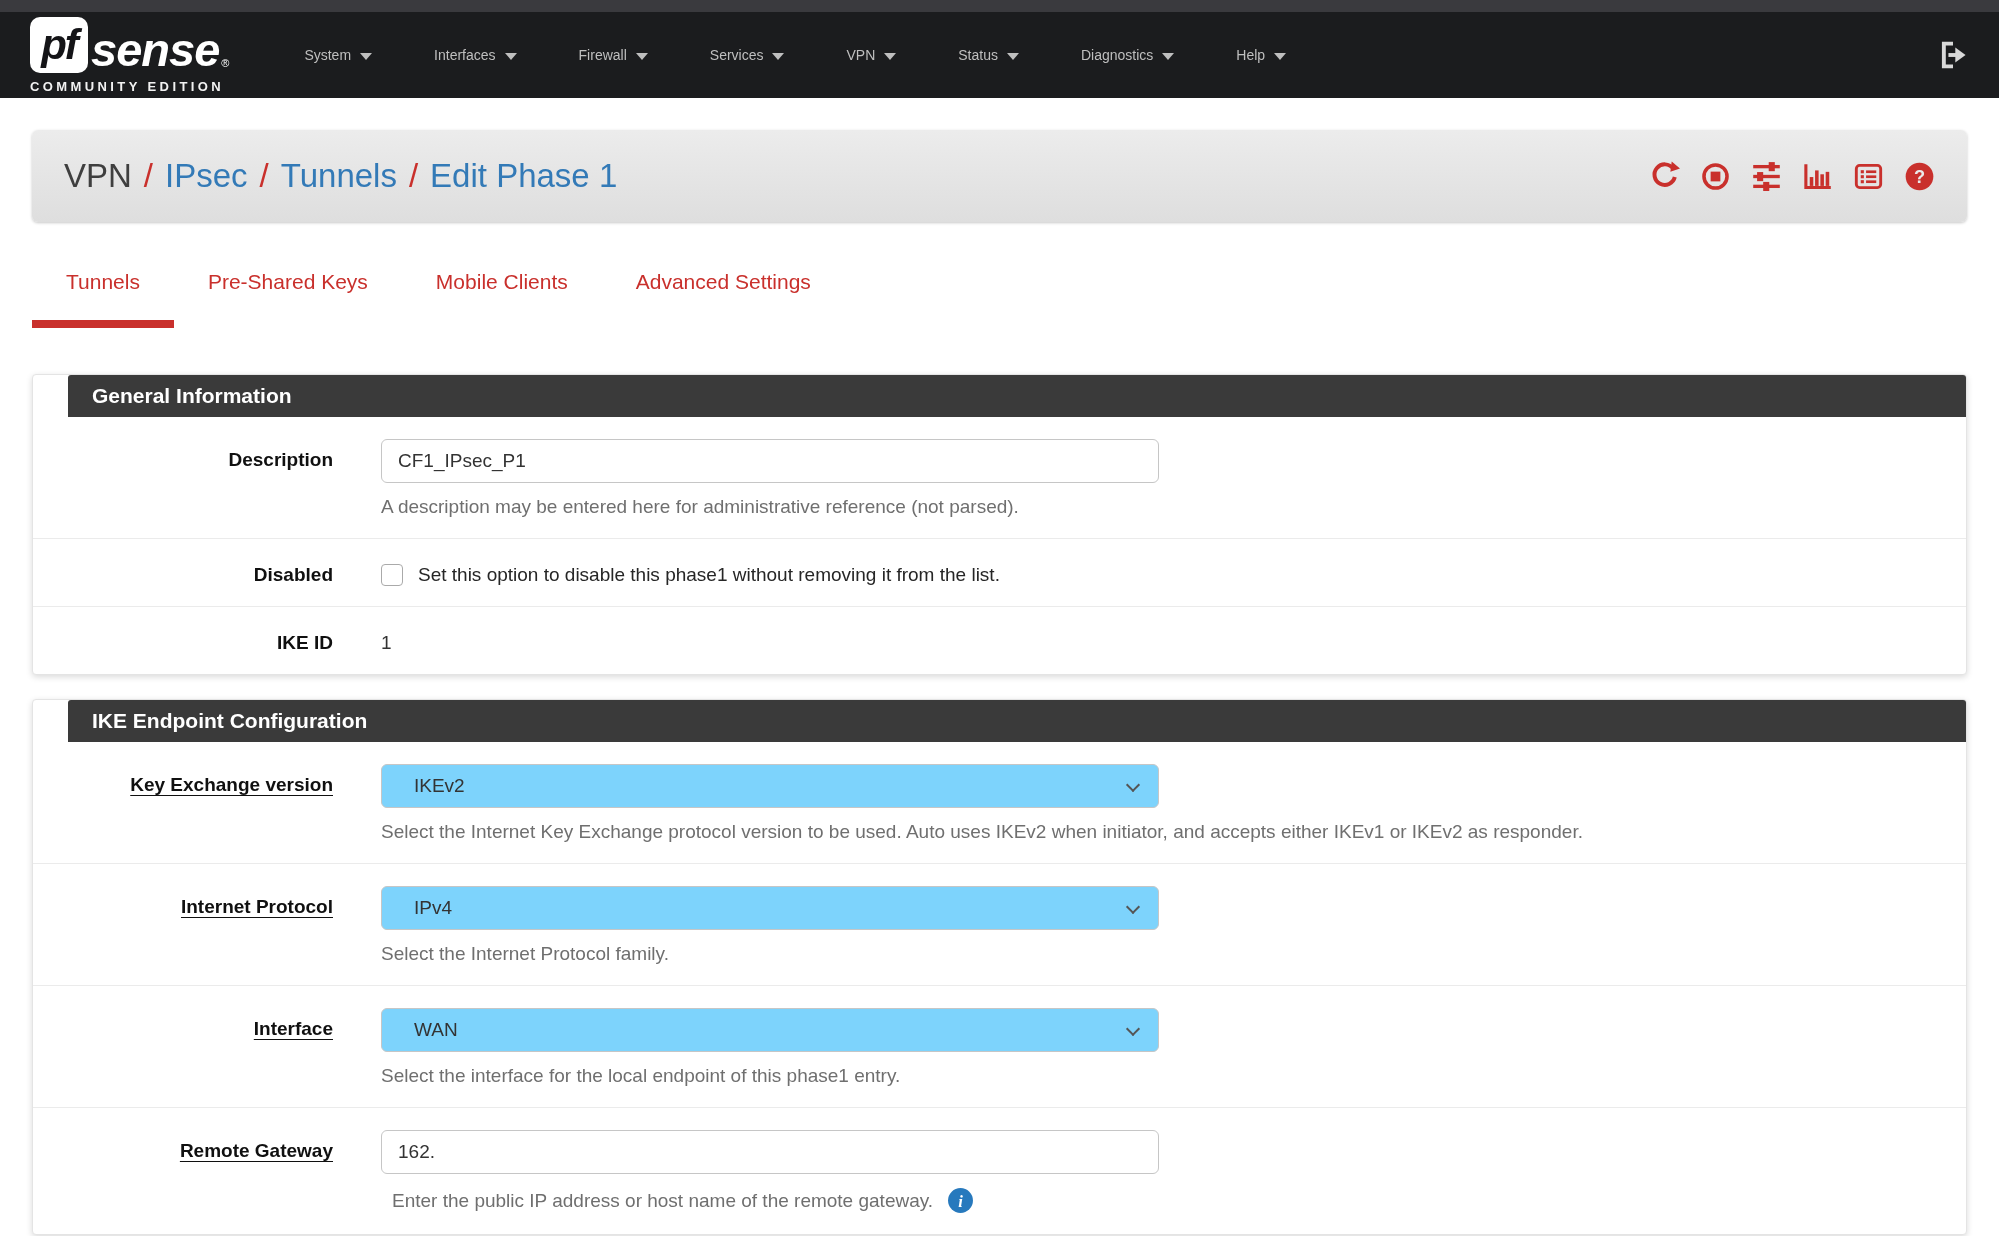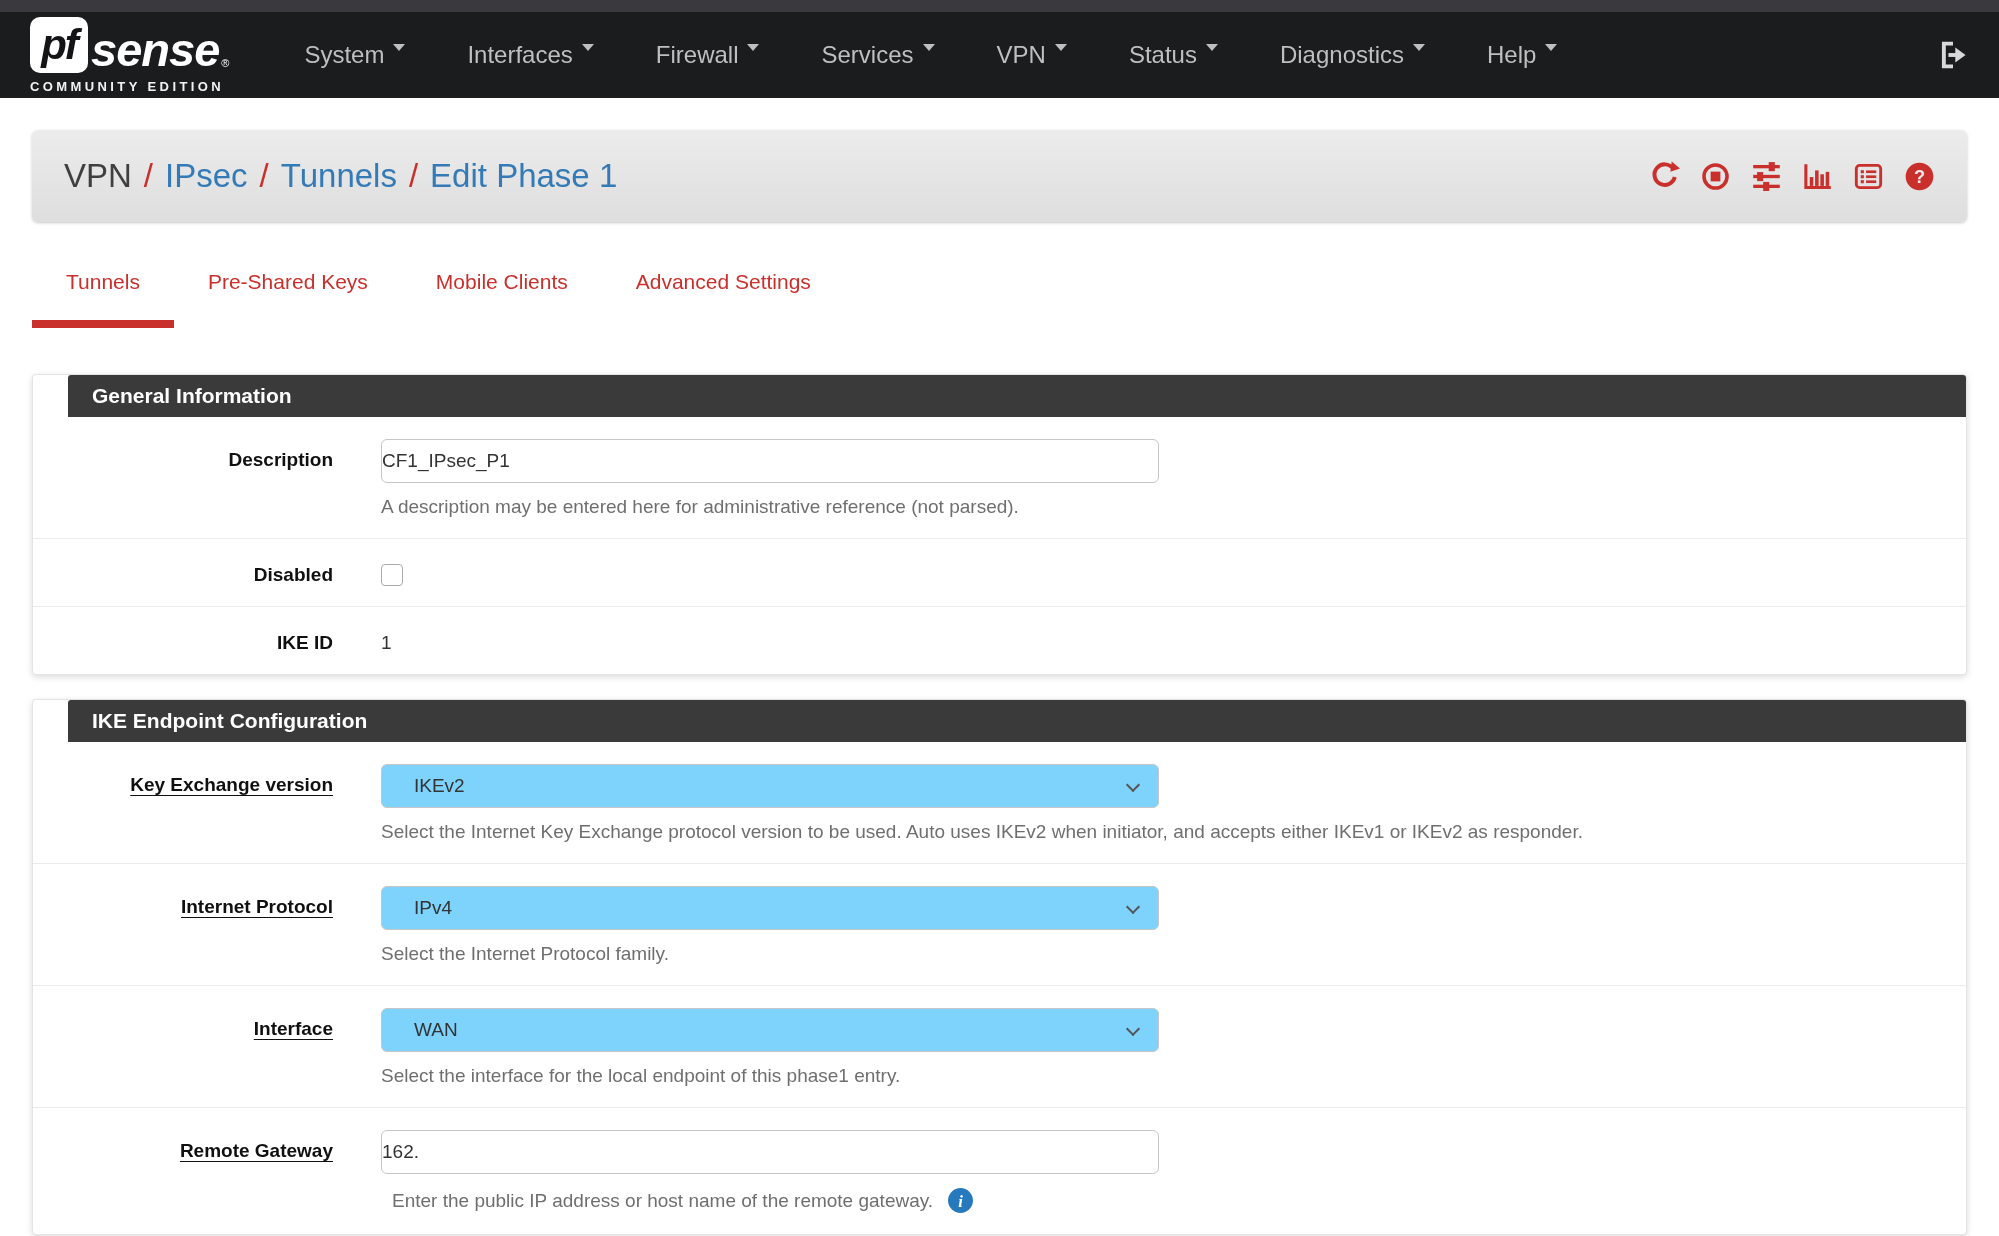--- a/index.html
+++ b/index.html
@@ -12,21 +12,21 @@
   .brand { display:flex; flex-direction:column; margin-right:44px; cursor:pointer; }
   .brand-row { display:flex; align-items:flex-end; }
   .pf-box { background:#ffffff; color:#141417; border-radius:10px; width:58px; height:56px;
     display:flex; align-items:center; justify-content:center; font-weight:bold; font-style:italic;
     font-size:42px; letter-spacing:-2px; }
   .sense { color:#ffffff; font-weight:bold; font-style:italic; font-size:47px; letter-spacing:-1px;
     margin-left:3px; line-height:1; }
   .registered { color:#ffffff; font-size:11px; margin:0 0 4px 2px; }
   .edition { color:#f2f2f2; font-size:13px; letter-spacing:3.4px; margin-top:6px; font-weight:bold; }
   .nav-items { display:flex; align-items:center; }
-  .nav-item { color:#bfbfbf; font-size:24px; padding:0 31px; display:flex; 
+  .nav-item { color:#bfbfbf; font-size:14px; padding:0 31px; display:flex; align-items:center;
     cursor:pointer; white-space:nowrap; }
   .caret { display:inline-block; width:0; height:0; border-left:6px solid transparent;
     border-right:6px solid transparent; border-top:7px solid #bfbfbf; margin-left:9px; margin-top:3px; }
   .logout-btn { margin-left:auto; cursor:pointer; display:flex; align-items:center; }
 
   
   .title-bar { margin:32px 32px 0; background:linear-gradient(#ececec,#dedede); border-radius:6px;
     height:92px; display:flex; align-items:center; padding:0 32px;
     box-shadow:0 1px 3px rgba(0,0,0,0.22); }
   .bc { font-size:33px; color:#3f3f3f; display:flex; align-items:baseline; }
@@ -48,21 +48,21 @@
   .panel + .panel { margin-top:24px; }
   .panel-header { background:#3a3a3a; color:#ffffff; font-size:21px; font-weight:bold; height:42px;
     display:flex; align-items:center; padding:0 24px; border-radius:3px 3px 0 0;margin-left:35px; }
   .form-row { display:grid; grid-template-columns:300px 1fr; padding:22px 28px 20px 0; }
   .form-row + .form-row { border-top:1px solid #ebebeb; }
   .flabel { font-size:19px; font-weight:bold; color:#101010; text-align:right; padding-top:10px; }
   .flabel.underlined { text-decoration:underline; text-underline-offset:4px; }
   .flabel.compact { padding-top:3px; }
   .fcontrol { margin-left:48px; }
   .text-input { width:778px; height:44px; border:1px solid #c6c6c6; border-radius:6px;
-    padding:0 0; font-size:19px; color:#333333; font-family:inherit; background:#ffffff; }
+    padding:0 16px; font-size:19px; color:#333333; font-family:inherit; background:#ffffff; }
   .select-box { width:778px; height:44px; border:1px solid #c6c6c6; border-radius:6px;
     padding:0 32px; font-size:19px; color:#333333; background:#7dd3fc; position:relative;
     display:flex; align-items:center; cursor:pointer; }
   .chevron { position:absolute; right:20px; top:15px; width:10px; height:10px;
     border-right:2px solid #555; border-bottom:2px solid #555; transform:rotate(45deg); }
   .help { margin-top:13px; font-size:19px; color:#6f6f6f; }
   .help-line { display:flex; align-items:center; gap:14px;margin-left:11px; }
   .cb-row { display:flex; align-items:center; gap:15px; padding-top:3px; cursor:pointer; }
   .cb-row input[type=checkbox] { width:22px; height:22px; accent-color:#ffffff;
     border:1px solid #aaa; appearance:none; background:#fff; border-radius:4px; cursor:pointer; }
@@ -204,20 +204,21 @@
       <input class="text-input" type="text" value="CF1_IPsec_P1" style="">
       <div class="help">A description may be entered here for administrative reference (not parsed).</div>
     </div>
   </div>
 
   <div class="form-row">
     <div class="flabel compact">Disabled</div>
     <div class="fcontrol">
       <label class="cb-row">
         <input type="checkbox" style="">
+        <span class="cb-label">Set this option to disable this phase1 without removing it from the list.</span>
       </label>
     </div>
   </div>
 
   <div class="form-row">
     <div class="flabel compact">IKE ID</div>
     <div class="fcontrol">
       <div class="static-value">1</div>
     </div>
   </div>

